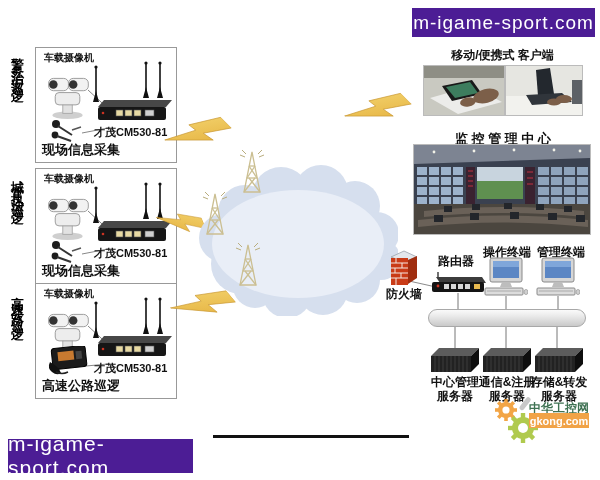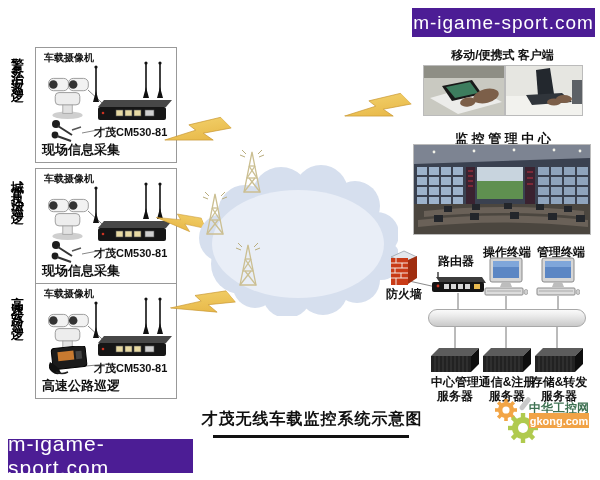--- a/index.html
+++ b/index.html
@@ -480,21 +480,20 @@
   </div>
   <div class="abs srvlab" style="left:472px;top:375px;width:70px;">
     <div>通信&amp;注册</div>
     <div>服务器</div>
   </div>
   <div class="abs srvlab" style="left:524px;top:375px;width:70px;">
     <div>存储&amp;转发</div>
     <div>服务器</div>
   </div>
 
-  <div class="abs title" style="left:162px;top:409px;width:300px;">才茂无线车载监控系统示意图</div>
   <div class="abs rule" style="left:213px;top:435px;width:196px;height:3px;"></div>
 
   <div class="abs banner" style="left:412px;top:8px;width:183px;height:29px;">m-igame-sport.com</div>
   <div class="abs banner" style="left:8px;top:439px;width:185px;height:34px;font-size:21px;">m-igame-sport.com</div>
 
   <div class="abs" style="left:492px;top:392px;width:104px;height:52px;opacity:.82;">
     <svg class="abs" style="left:0;top:4px;" width="50" height="48" viewBox="0 0 50 48">
       <g fill="#f0921e">
         <circle cx="14" cy="14" r="8"></circle>
         <rect x="12.2" y="3" width="3.6" height="4.5"></rect>

